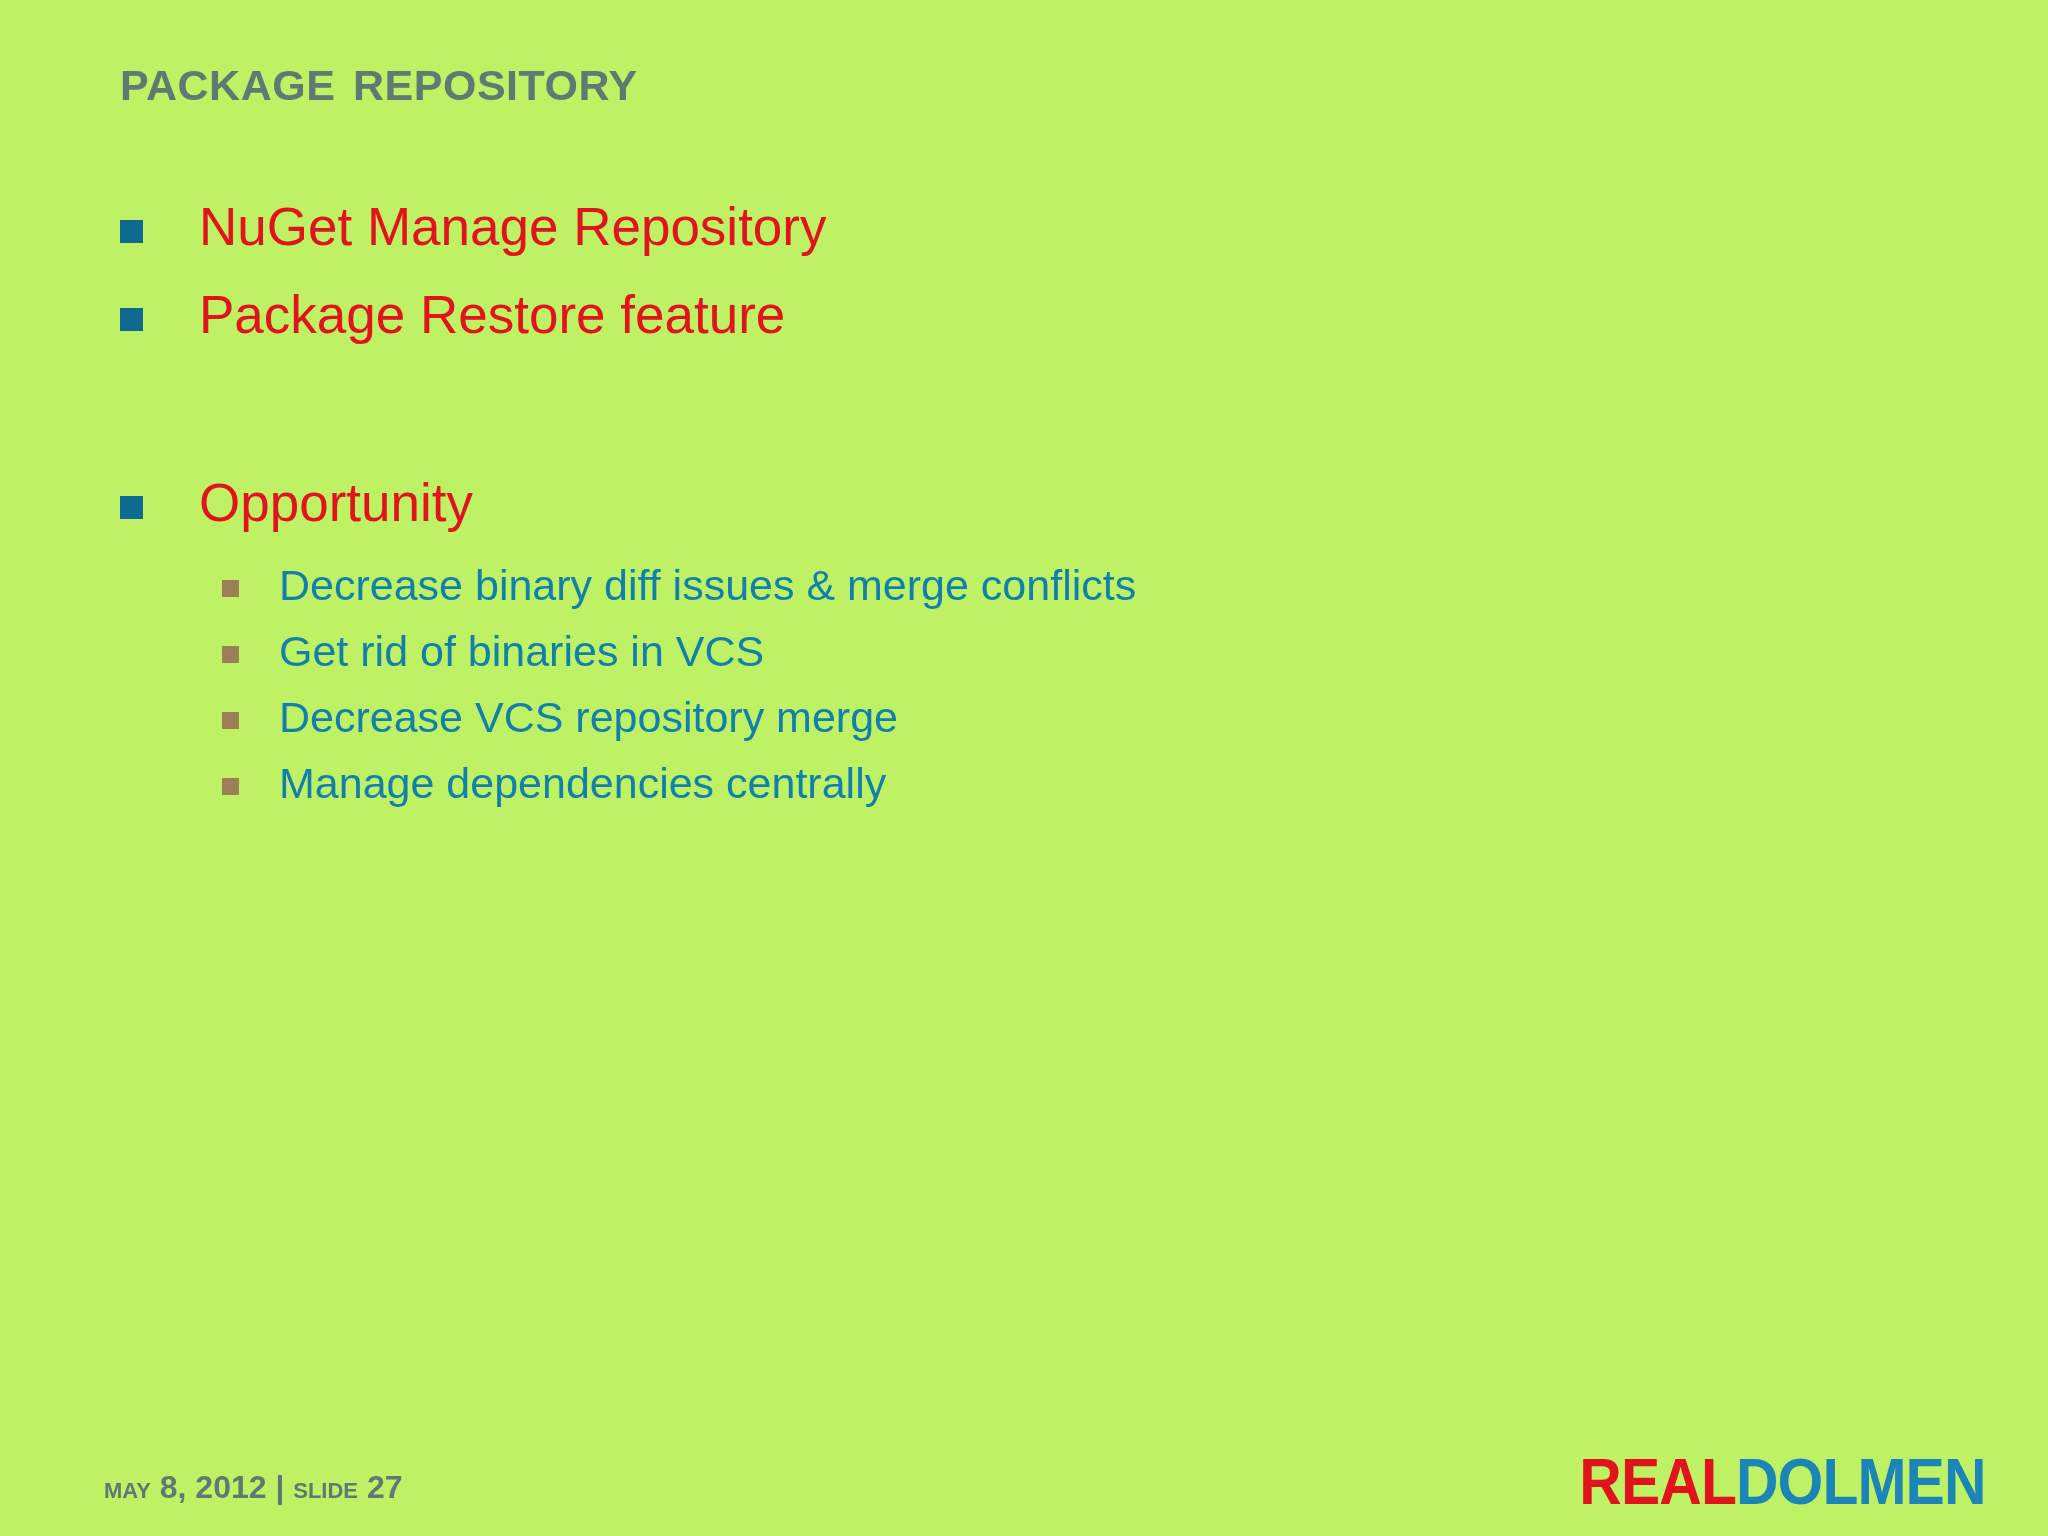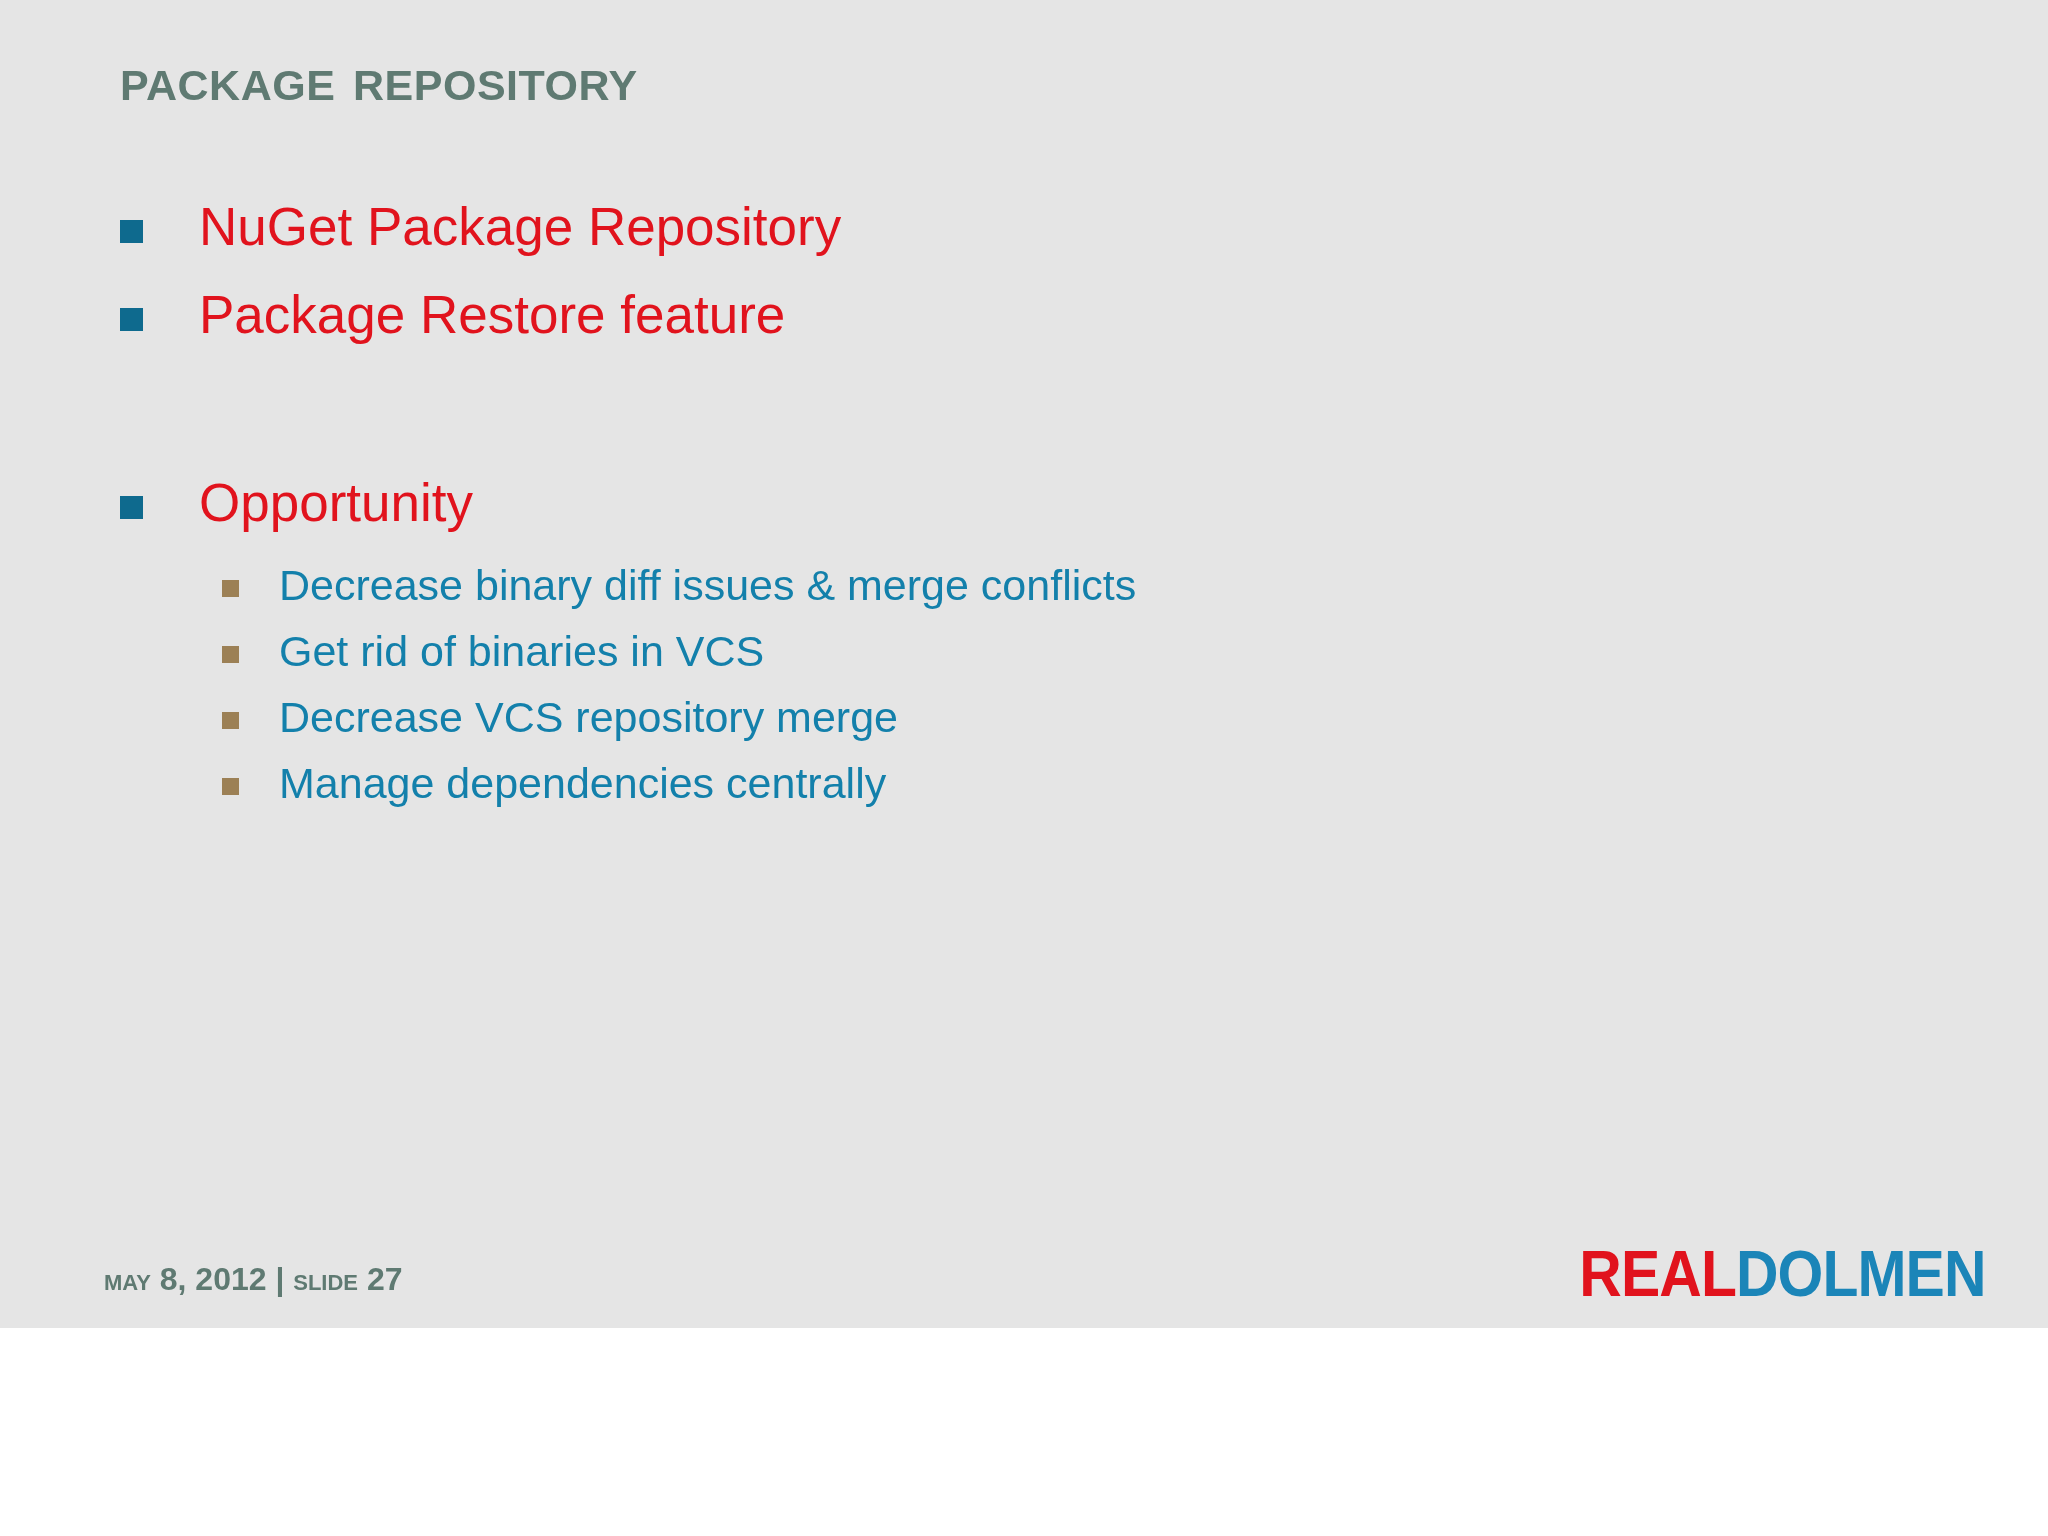--- a/index.html
+++ b/index.html
@@ -11,22 +11,22 @@
     width: 2048px;
     height: 1536px;
     overflow: hidden;
     font-family: "Liberation Sans", sans-serif;
     -webkit-font-smoothing: antialiased;
   }
 
   .slide {
     position: relative;
     width: 2048px;
-    height: 1328px;
-    background: #e5e5e5;
+    height: 1536px;
+    background: #bef264;
     box-sizing: border-box;
   }
 
   
   .slide-title {
     position: absolute;
     left: 120px;
     top: 40px;
     width: 1700px;
     color: #5f7a72;
@@ -137,21 +137,21 @@
 <body>
 
 <div class="slide">
 
   <div class="slide-title">Package Repository</div>
 
   <div class="body">
 
     <div class="bullet-row lvl1">
       <span class="marker"></span>
-      <span class="text">NuGet Package Repository</span>
+      <span class="text">NuGet Manage Repository</span>
     </div>
 
     <div class="bullet-row lvl1">
       <span class="marker"></span>
       <span class="text">Package Restore feature</span>
     </div>
 
     <div class="spacer"></div>
 
     <div class="bullet-row lvl1">

